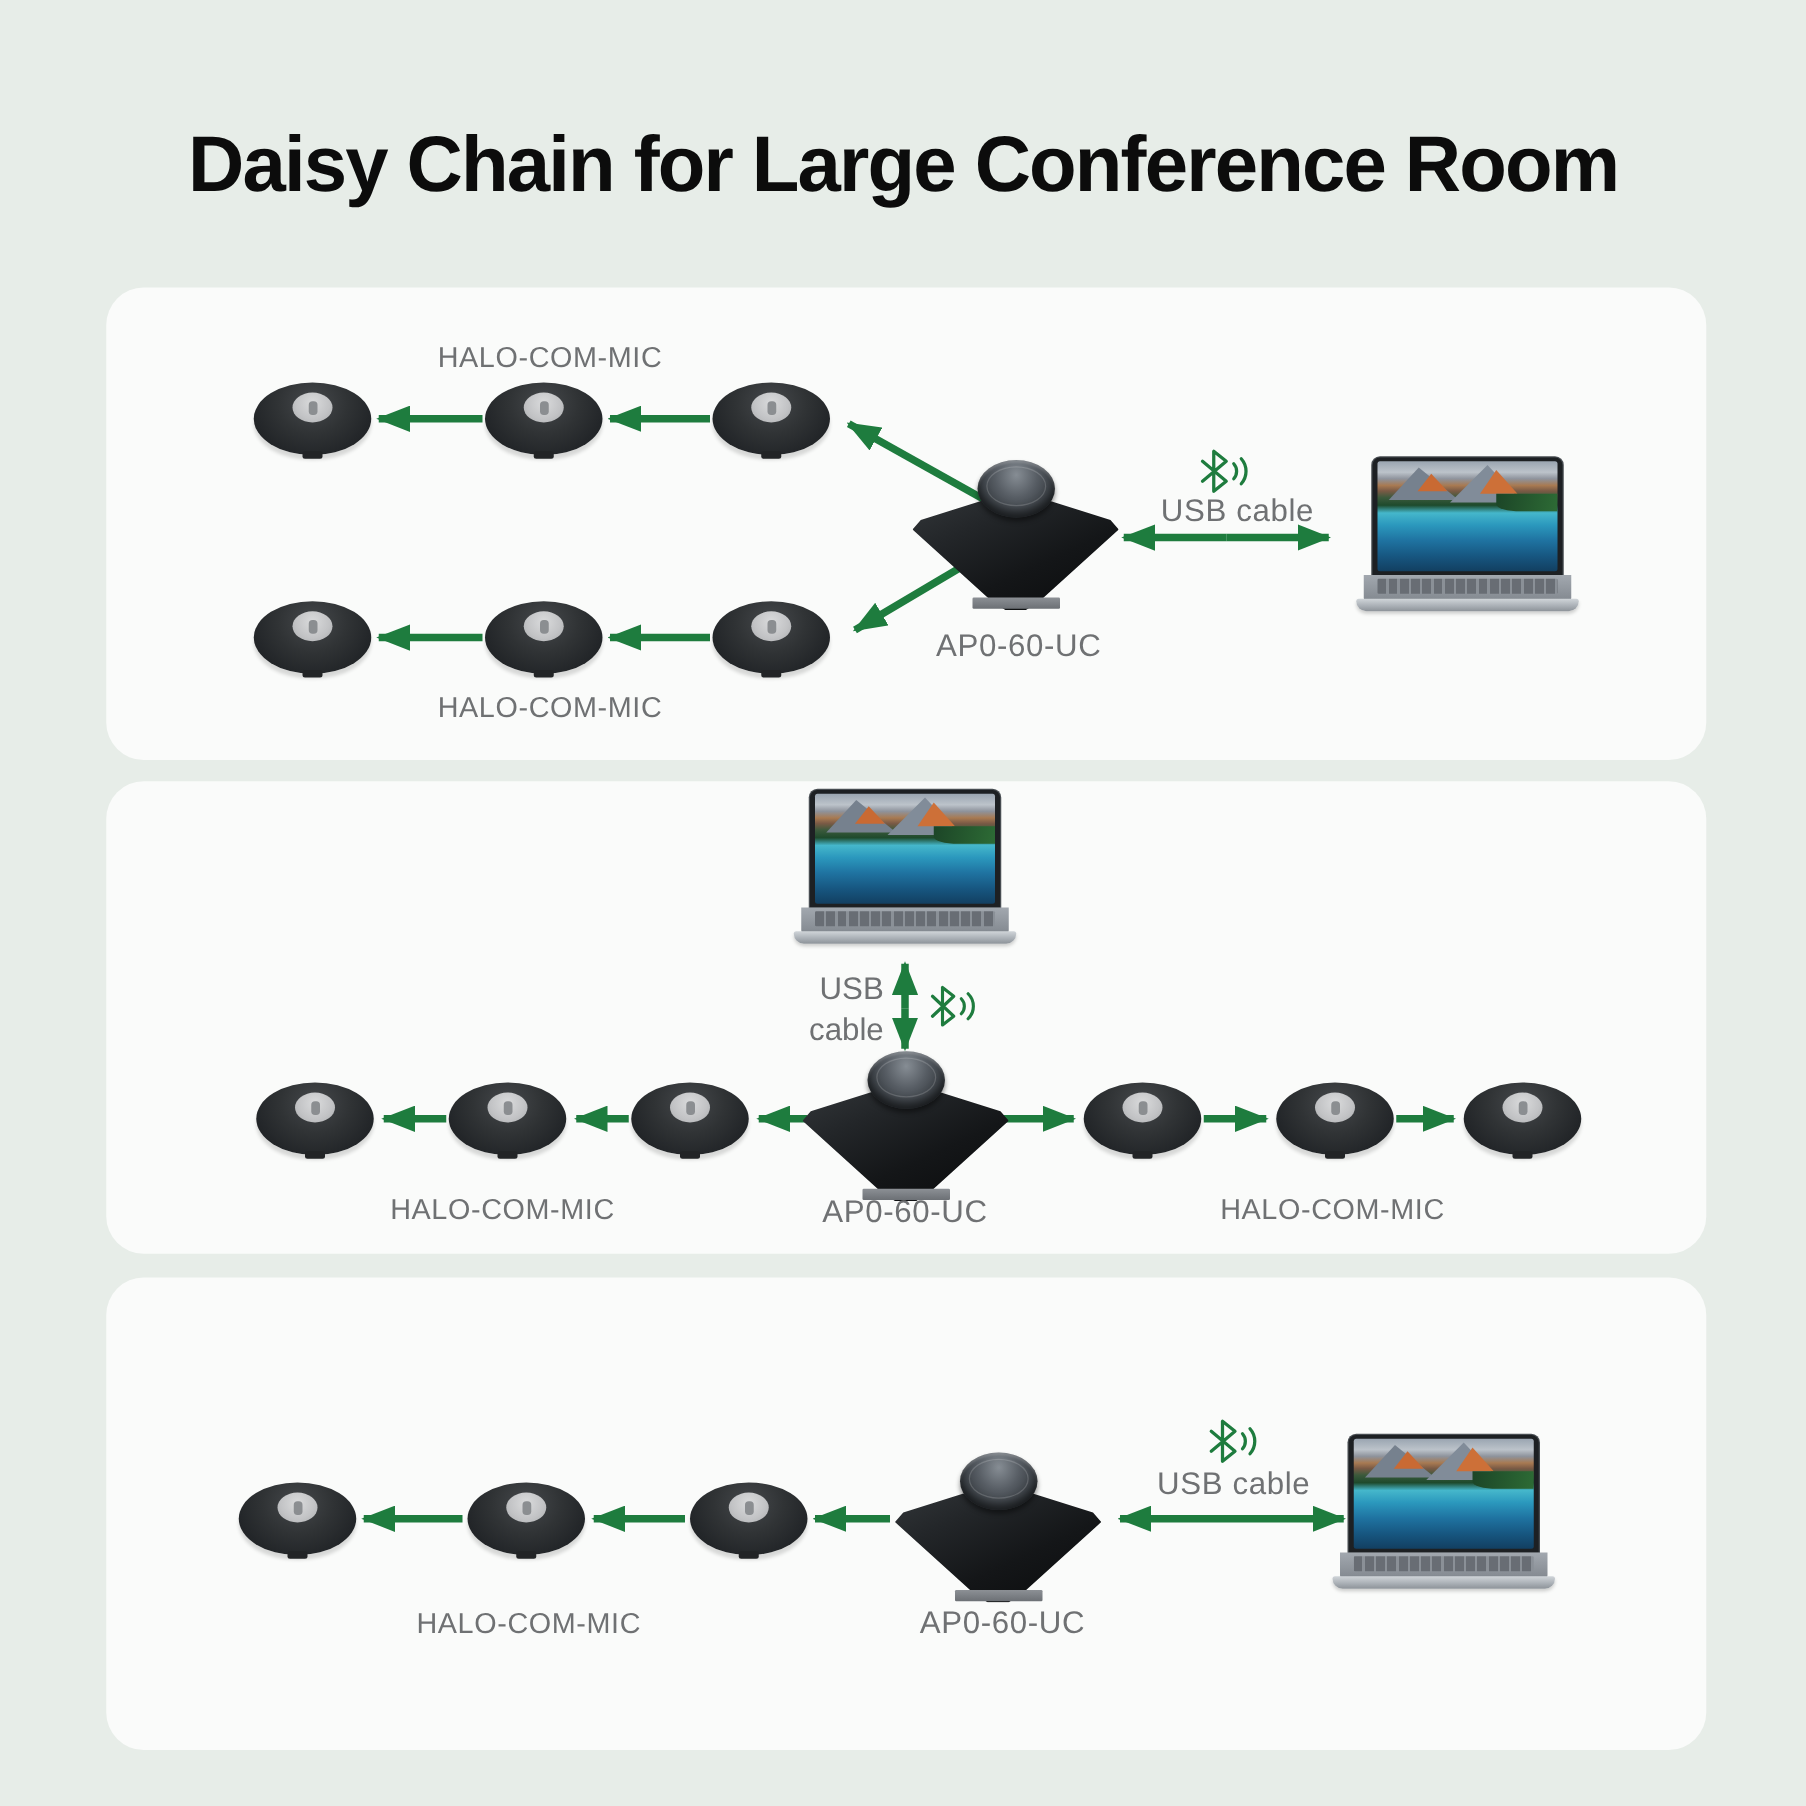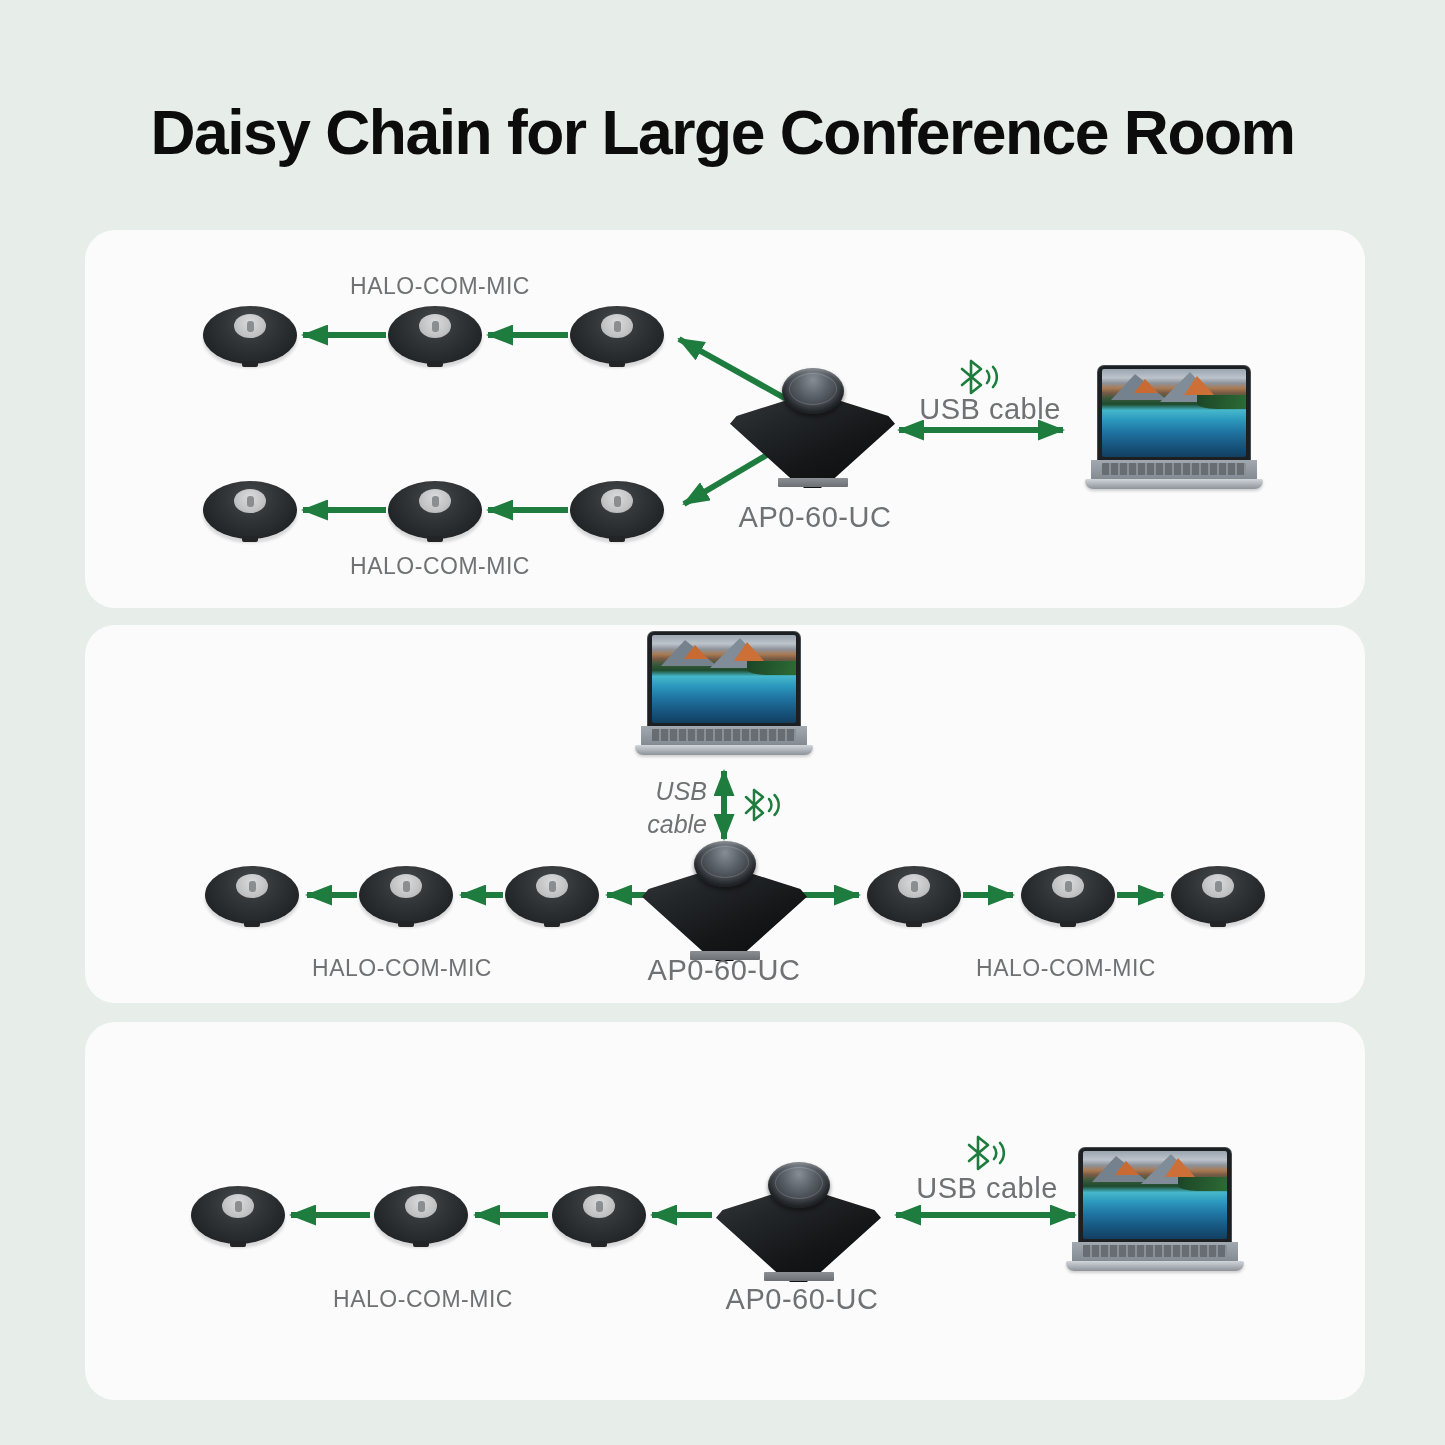--- a/index.html
+++ b/index.html
@@ -113,21 +113,21 @@
     background:linear-gradient(180deg,#d0d5d9 0%,#abb1b7 55%,#8d9399 100%);
     border-radius:3px 3px 12px 12px;
     box-shadow:0 2px 3px rgba(0,0,0,.18);
   }
 
   
   .lbl{
     position:absolute;transform:translate(-50%,-50%);
     color:#6f7173;font-size:23px;letter-spacing:0.5px;white-space:nowrap;
   }
-  .lbl.model{font-size:29px;}
+  .lbl.model{font-size:25px;}
   .usb-two-line{
     position:absolute;color:#6f7173;font-size:25px;text-align:right;line-height:33px;
   }
   .bt-icon{position:absolute;transform:translate(-50%,-50%);}
 </style>
 </head>
 <body>
 
 <div class="stage">
 
@@ -235,21 +235,21 @@
           <div class="lp-peak o2"></div>
           <div class="lp-forest"></div>
         </div>
       </div>
       <div class="lp-deck">
           <div class="lp-keys"></div>
         </div>
       <div class="lp-base"></div>
     </div>
 
-    <div class="usb-two-line" style="left:500px;top:150px;width:122px;font-style:italic;">
+    <div class="usb-two-line" style="left:500px;top:150px;width:122px;">
       <div>USB</div>
       <div>cable</div>
     </div>
     <svg class="bt-icon" style="left:676px;top:180px;" width="42" height="36" viewBox="0 0 42 36">
       <g stroke="#1e7c3e" stroke-width="2.5" fill="none" stroke-linejoin="round" stroke-linecap="round">
         <path d="M14 3 L14 33 L23 26 L6 10 M6 26 L23 10 L14 3"></path>
         <path d="M29 12 a8.5 8.5 0 0 1 0 12"></path>
         <path d="M34.5 8 a14 14 0 0 1 0 20"></path>
       </g>
     </svg>

